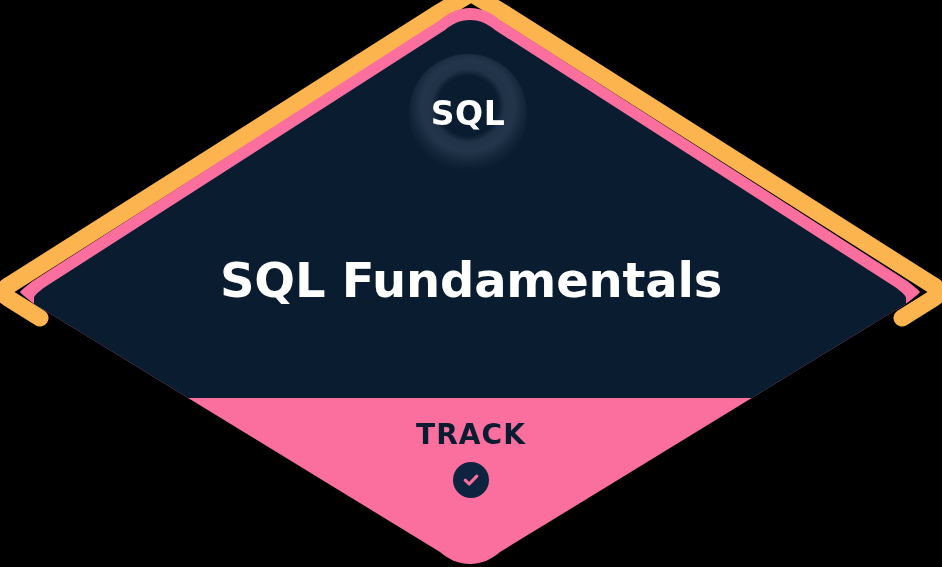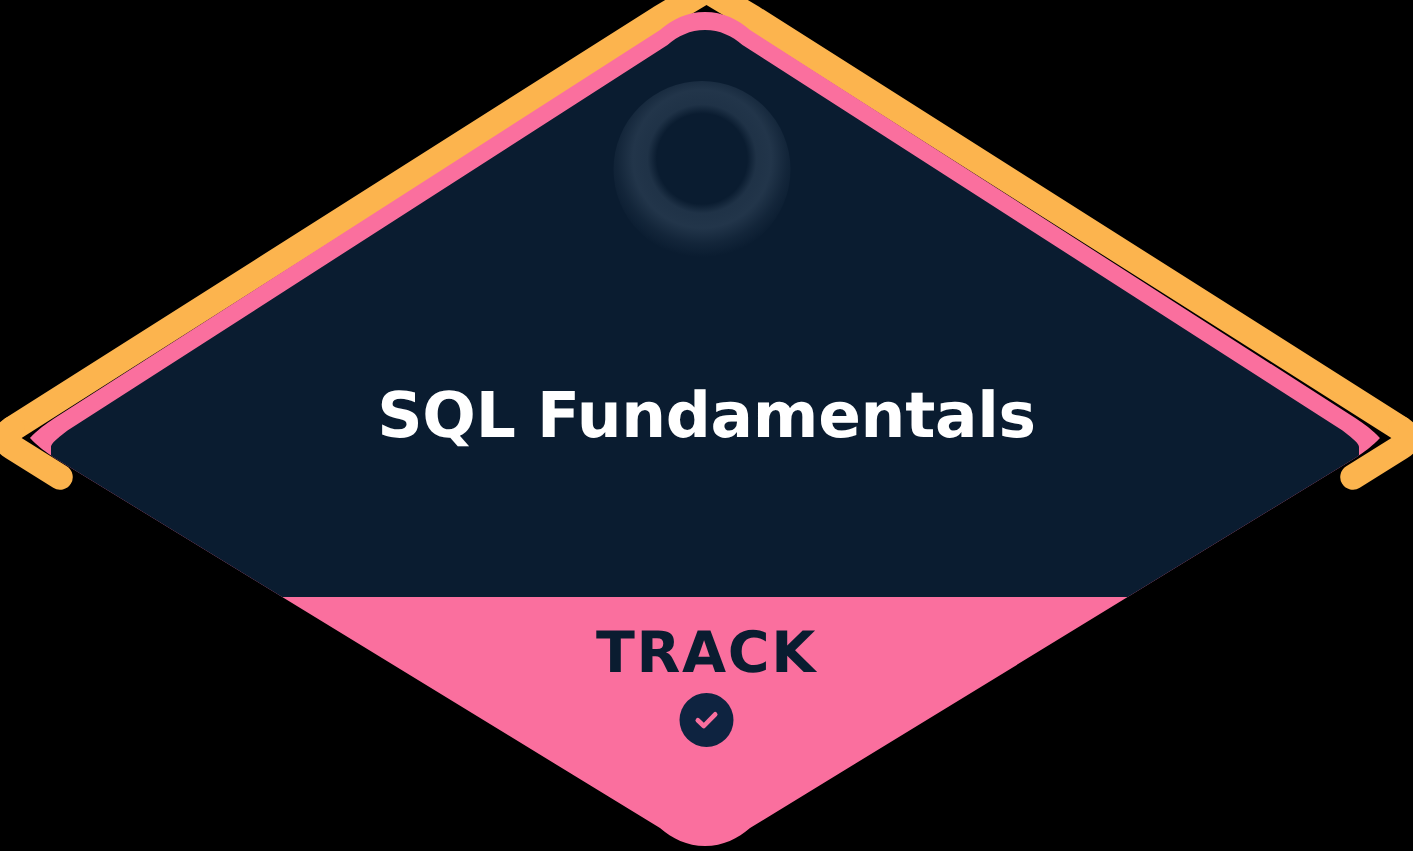--- a/index.html
+++ b/index.html
@@ -89,38 +89,38 @@
   }
 
   
   .badge-title {
     position: absolute;
     left: 0;
     top: 252px;
     width: 942px;
     text-align: center;
     color: #ffffff;
-    font-size: 42px;
+    font-size: 48px;
     font-weight: 700;
     letter-spacing: -0.2px;
     font-family: "DejaVu Sans", "Liberation Sans", sans-serif;
     white-space: nowrap;
   }
 
   
   .badge-footer {
     position: absolute;
     left: 0;
     top: 418px;
     width: 942px;
     text-align: center;
   }
   .footer-line {
     color: #0a1c30;
-    font-size: 38px;
+    font-size: 28px;
     font-weight: 600;
     letter-spacing: 1.1px;
     line-height: 34px;
     font-family: "DejaVu Sans", "Liberation Sans", sans-serif;
     text-transform: uppercase;
   }
   .check-badge {
     margin: 10px auto 0 auto;
     width: 36px;
     height: 36px;
@@ -198,20 +198,21 @@
                L 445 30
                C 452 24 460 20 470 20 Z" fill="#0a1c30"></path>
     </g>
   </svg>
 
   <div id="badge-content">
 
     <div class="sql-emblem">
       <div class="sql-emblem-ring"></div>
       <div class="sql-emblem-ring2"></div>
+      <span class="sql-emblem-label">SQL</span>
     </div>
 
     <div class="badge-title">SQL Fundamentals</div>
 
     <div class="badge-footer">
       <div class="footer-line">TRACK</div>
       <div class="check-badge">
         <svg width="20" height="20" viewBox="0 0 20 20" aria-hidden="true">
           <path d="M4.2 10.2 L8.2 14.0 L15.8 6.2" fill="none" stroke="#fa6f9e" stroke-width="3.1" stroke-linecap="round" stroke-linejoin="round"></path>
         </svg>

